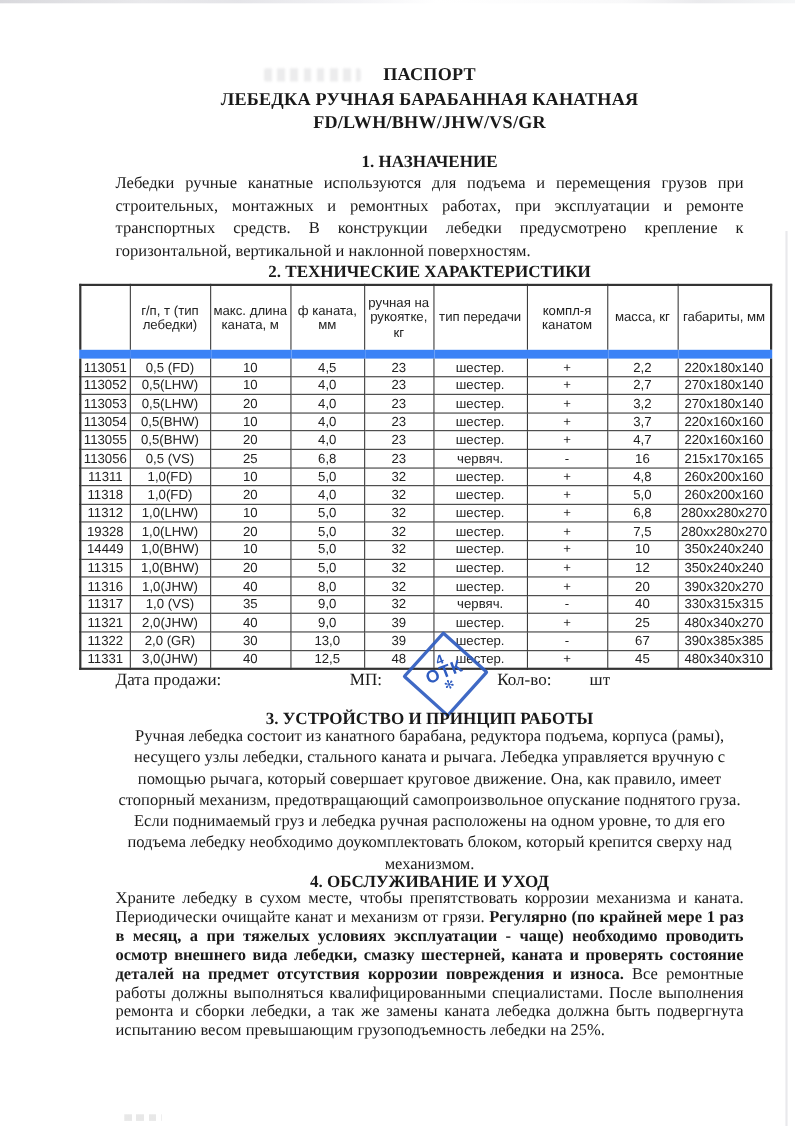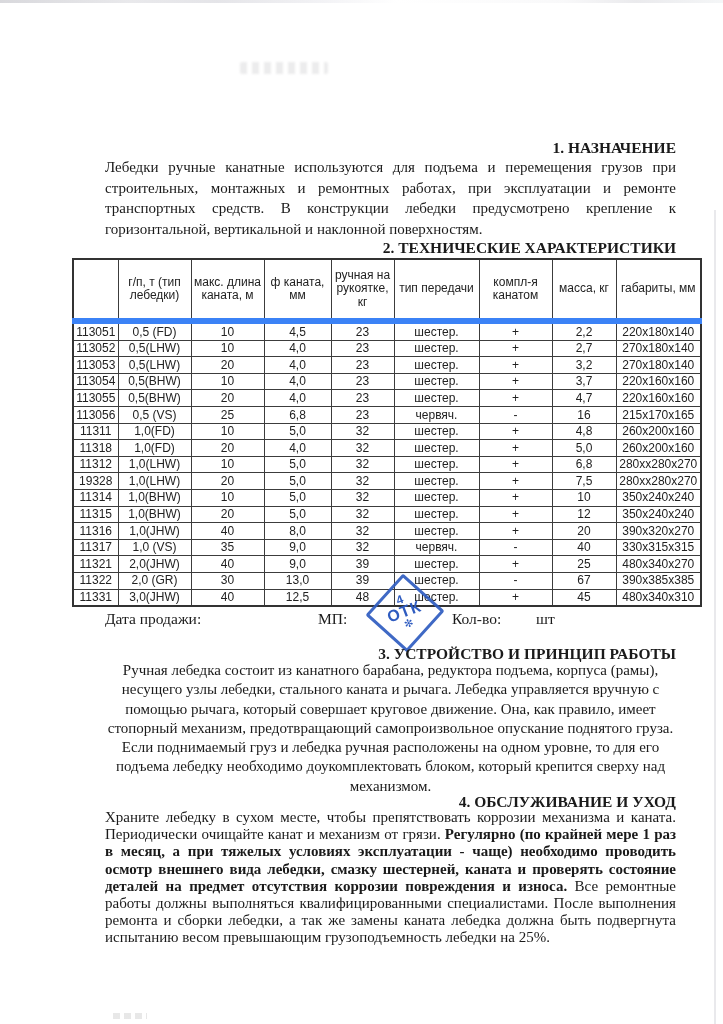--- a/index.html
+++ b/index.html
@@ -28,41 +28,41 @@
   }
   .title-smudge{
     position:absolute;left:240px;top:62px;width:88px;height:12px;
     background:repeating-linear-gradient(90deg,#c6c6c9 0 7px,transparent 7px 12px);
     opacity:.33;filter:blur(1px);border-radius:2px;
   }
 
   .content{position:absolute;left:105px;width:571px;}
 
   .title-block{top:57px;font-weight:bold;font-size:16.5px;line-height:21.5px;text-align:center;letter-spacing:.2px;}
-  .heading{position:absolute;left:105px;width:571px;text-align:right;font-weight:bold;font-size:15.5px;}
+  .heading{position:absolute;left:105px;width:571px;text-align:center;font-weight:bold;font-size:15.5px;}
   .para{position:absolute;left:105px;width:571px;font-size:15px;text-align:center;}
   .just{text-align:justify;text-justify:inter-word;}
 
   #s1-head{top:139px;}
   #s1-body{top:157px;line-height:20.5px;}
   #s2-head{top:239px;}
 
   table.spec{
     position:absolute;left:72px;top:258px;width:628px;
     border-collapse:collapse;table-layout:fixed;
     font-family:"Liberation Sans", sans-serif;
     font-size:12px;color:#222;
   }
   table.spec th, table.spec td{
     border:1px solid #3c3c3c;
     text-align:center;vertical-align:middle;
     padding:1px 2px;overflow:hidden;
   }
   table.spec{border:2px solid #333;}
-  table.spec th{font-weight:normal;height:56px;line-height:13.5px;border-bottom:6px solid #3b82f6;}
+  table.spec th{font-weight:normal;height:56px;line-height:13.5px;border-bottom:8px solid #3b82f6;}
   table.spec td{height:13.6px;line-height:12.5px;border-top-width:1.5px;border-bottom-width:1.5px;}
   
   col.c1{width:45px;} col.c2{width:73px;} col.c3{width:73px;}
   col.c4{width:67px;} col.c5{width:63px;} col.c6{width:85px;}
   col.c7{width:73px;} col.c8{width:64px;} col.c9{width:85px;}
 
   .sale-line{position:absolute;top:610px;left:0;width:614px;height:22px;font-size:15.5px;}
   .sale-line span{position:absolute;top:0;}
   #lbl-date{left:105px;}
   #lbl-mp{left:318px;text-align:center;}
@@ -95,20 +95,25 @@
 </head>
 <body>
 
 <div class="page">
 
   <div class="scan-top"></div>
   <div class="scan-right"></div>
   <div class="scan-bottom-mark"></div>
   <div class="title-smudge"></div>
 
+  <div class="content title-block">
+    <div>ПАСПОРТ</div>
+    <div>ЛЕБЕДКА РУЧНАЯ БАРАБАННАЯ КАНАТНАЯ</div>
+    <div>FD/LWH/BHW/JHW/VS/GR</div>
+  </div>
 
   <div class="heading" id="s1-head">1. НАЗНАЧЕНИЕ</div>
   <div class="para just" id="s1-body">Лебедки ручные канатные используются для подъема и перемещения грузов при строительных, монтажных и ремонтных работах, при эксплуатации и ремонте транспортных средств. В конструкции лебедки предусмотрено крепление к горизонтальной, вертикальной и наклонной поверхностям.</div>
 
   <div class="heading" id="s2-head">2. ТЕХНИЧЕСКИЕ ХАРАКТЕРИСТИКИ</div>
 
   <table class="spec">
     <colgroup>
       <col class="c1">
         <col class="c2">
@@ -238,21 +243,21 @@
           <td>1,0(LHW)</td>
           <td>20</td>
           <td>5,0</td>
           <td>32</td>
           <td>шестер.</td>
           <td>+</td>
           <td>7,5</td>
           <td>280xx280x270</td>
         </tr>
         <tr>
-          <td>11314</td>
+          <td>14449</td>
           <td>1,0(BHW)</td>
           <td>10</td>
           <td>5,0</td>
           <td>32</td>
           <td>шестер.</td>
           <td>+</td>
           <td>10</td>
           <td>350x240x240</td>
         </tr>
         <tr>

